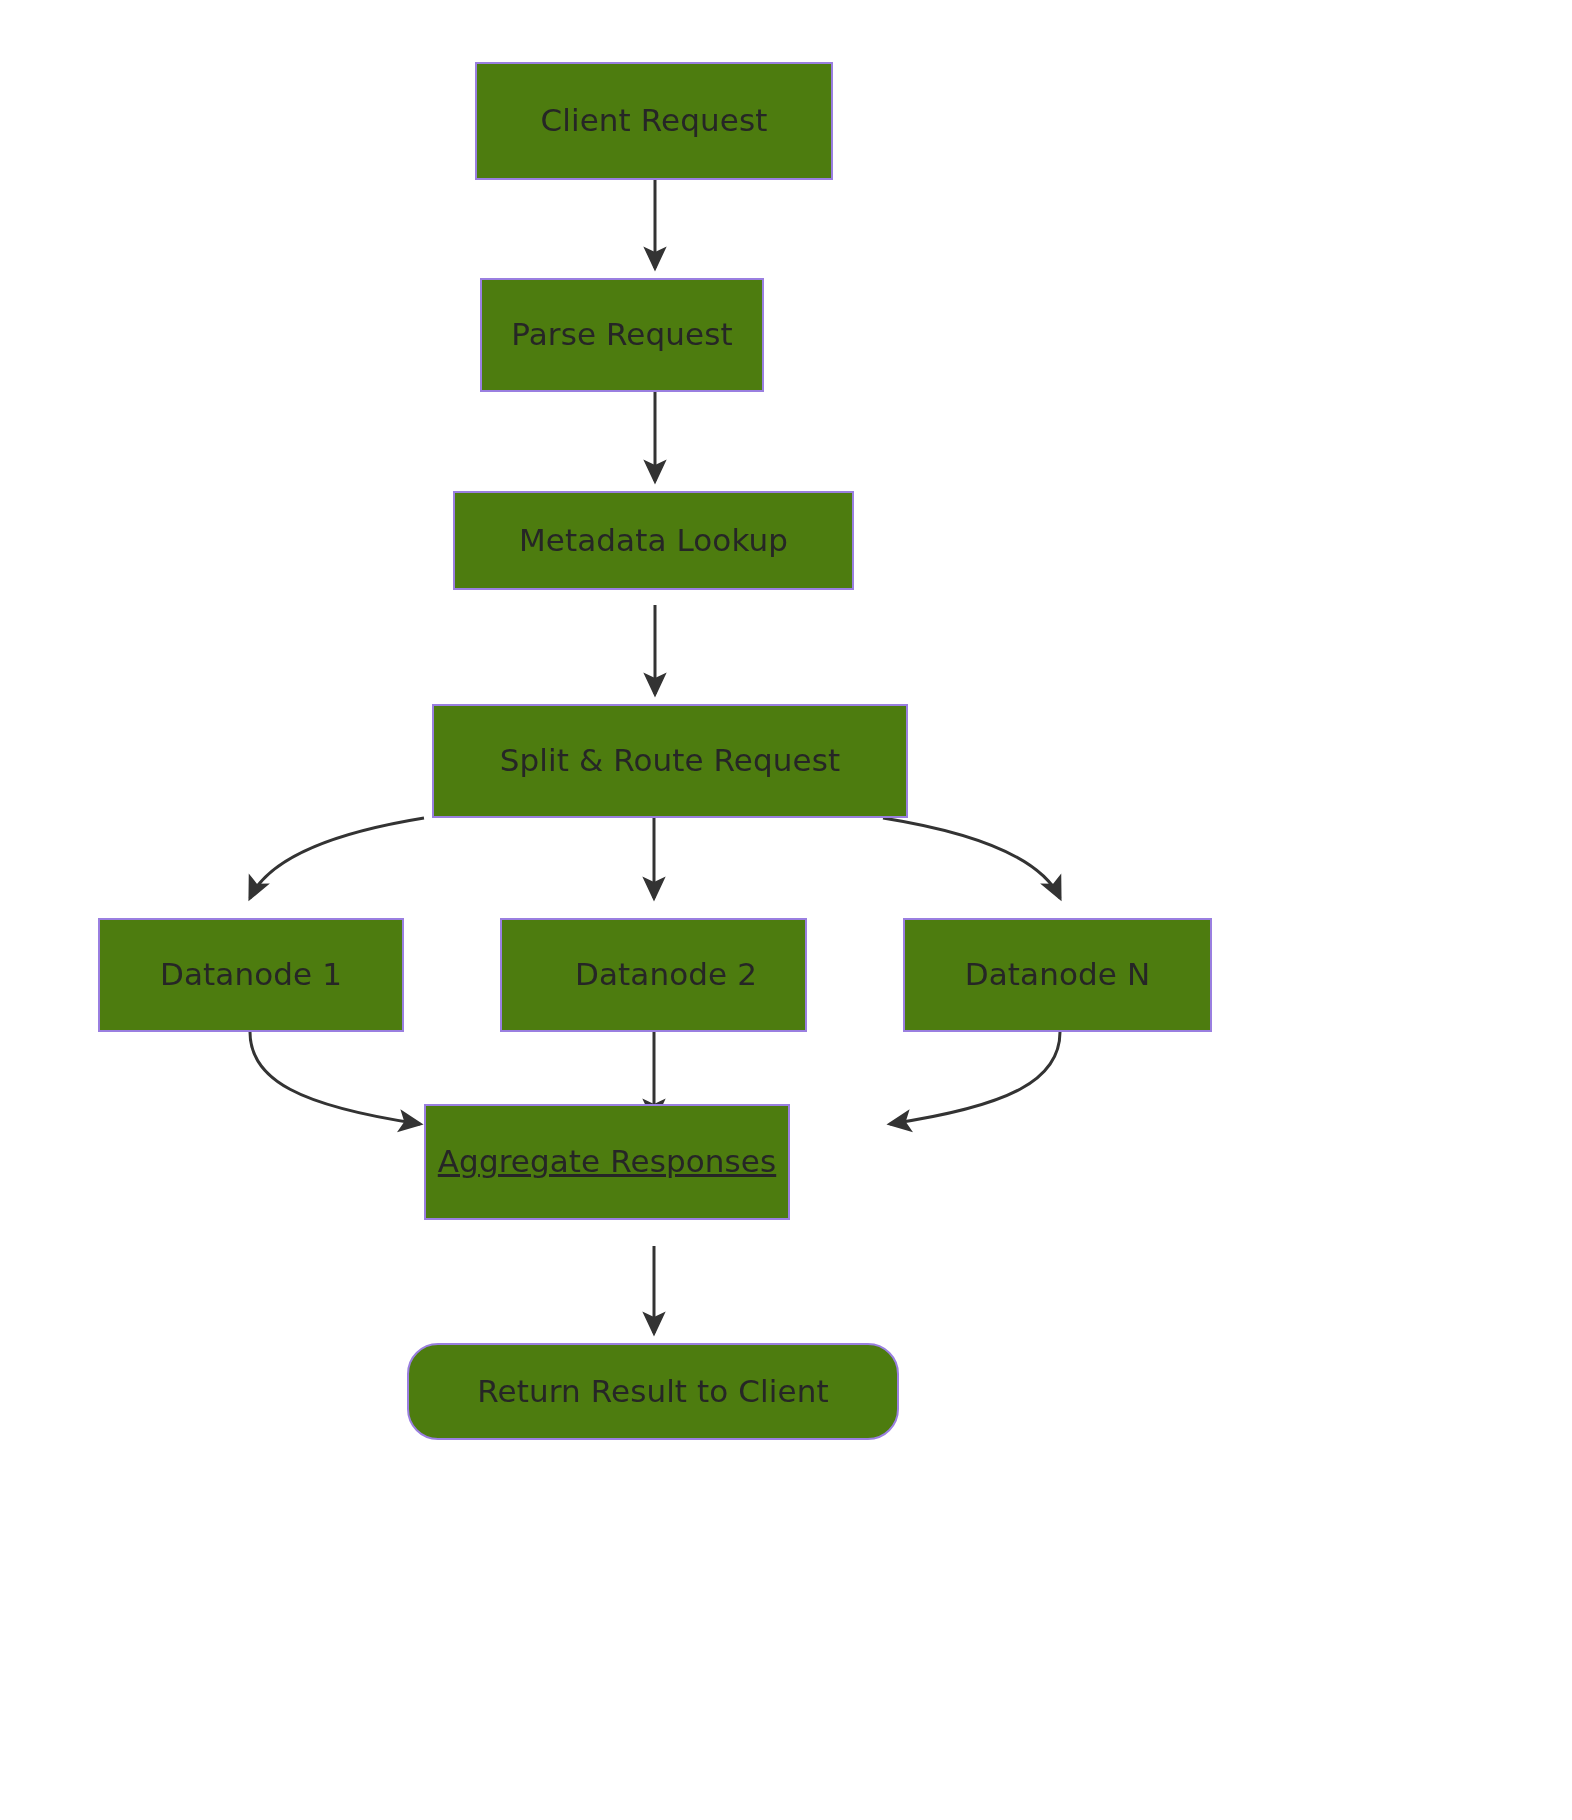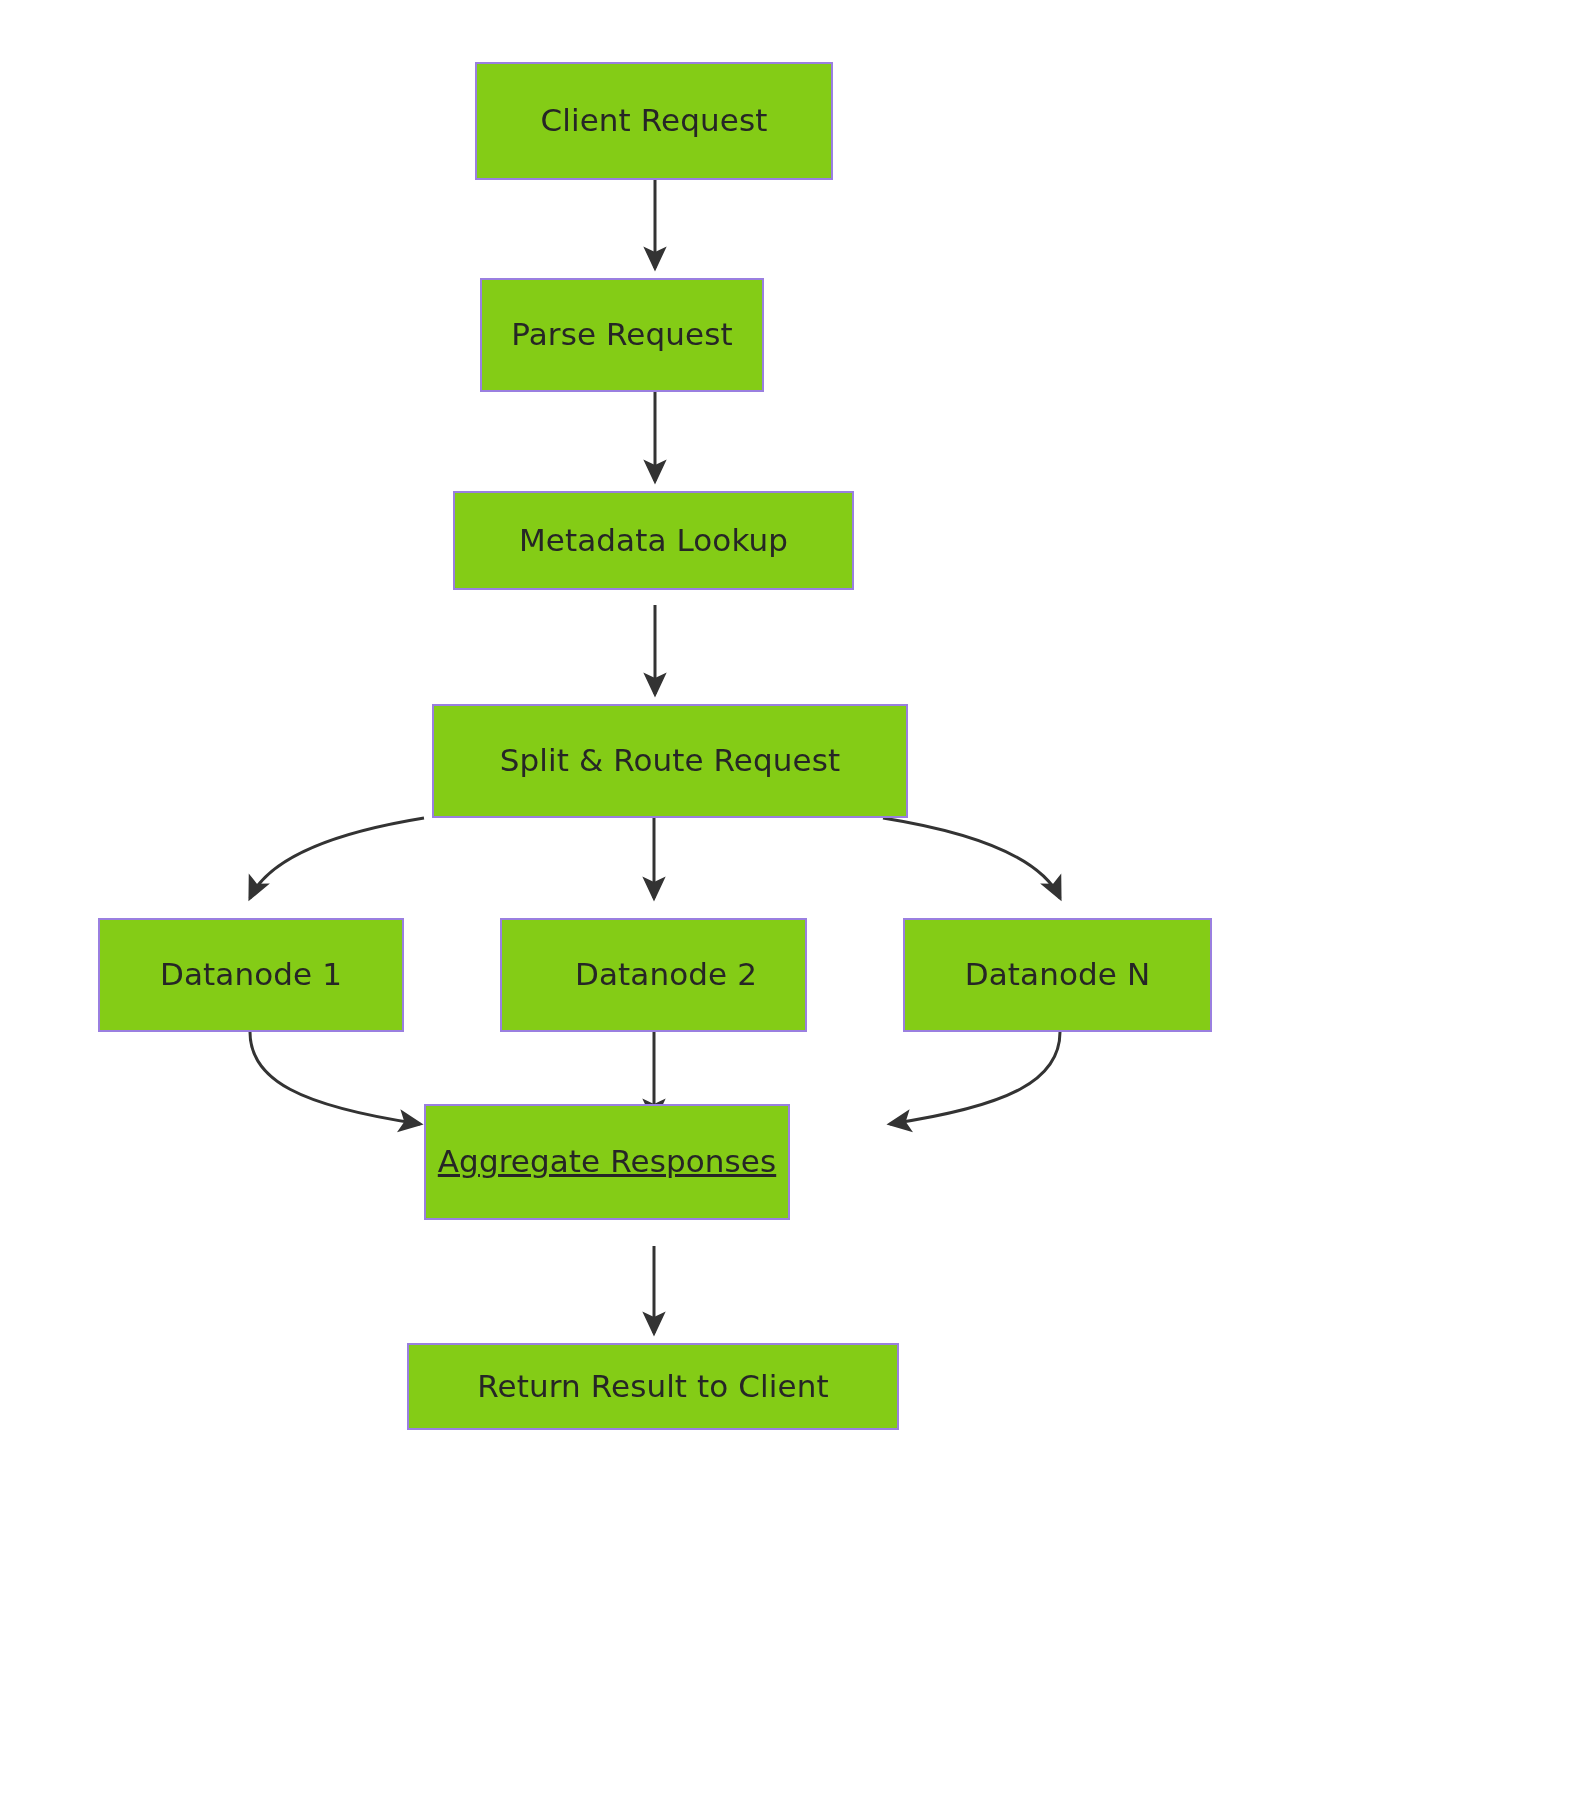--- a/index.html
+++ b/index.html
@@ -21,21 +21,21 @@
     position: absolute;
     left: 0;
     top: 0;
     width: 1572px;
     height: 1820px;
     pointer-events: none;
   }
   .node {
     position: absolute;
     box-sizing: border-box;
-    background: #84cc16;
+    background: #4d7c0f;
     border: 2px solid #9A7FE0;
     display: flex;
     align-items: center;
     justify-content: center;
     color: #262626;
     font-size: 31px;
     font-weight: 400;
     letter-spacing: 0.1px;
     line-height: 1.2;
     text-align: center;
@@ -105,17 +105,17 @@
   </div>
 
   <div class="node" style="left:903px; top:918px; width:309px; height:114px;text-align:right;">
     <span class="node-label">Datanode N</span>
   </div>
 
   <div class="node" style="left:424px; top:1104px; width:366px; height:116px;text-decoration:underline;">
     <span class="node-label">Aggregate Responses</span>
   </div>
 
-  <div class="node" style="left:407px; top:1343px; width:492px; height:87px;">
+  <div class="node" style="left:407px; top:1343px; width:492px; height:97px;border-radius:31px;">
     <span class="node-label">Return Result to Client</span>
   </div>
 
 </div>
 
 </body></html>

